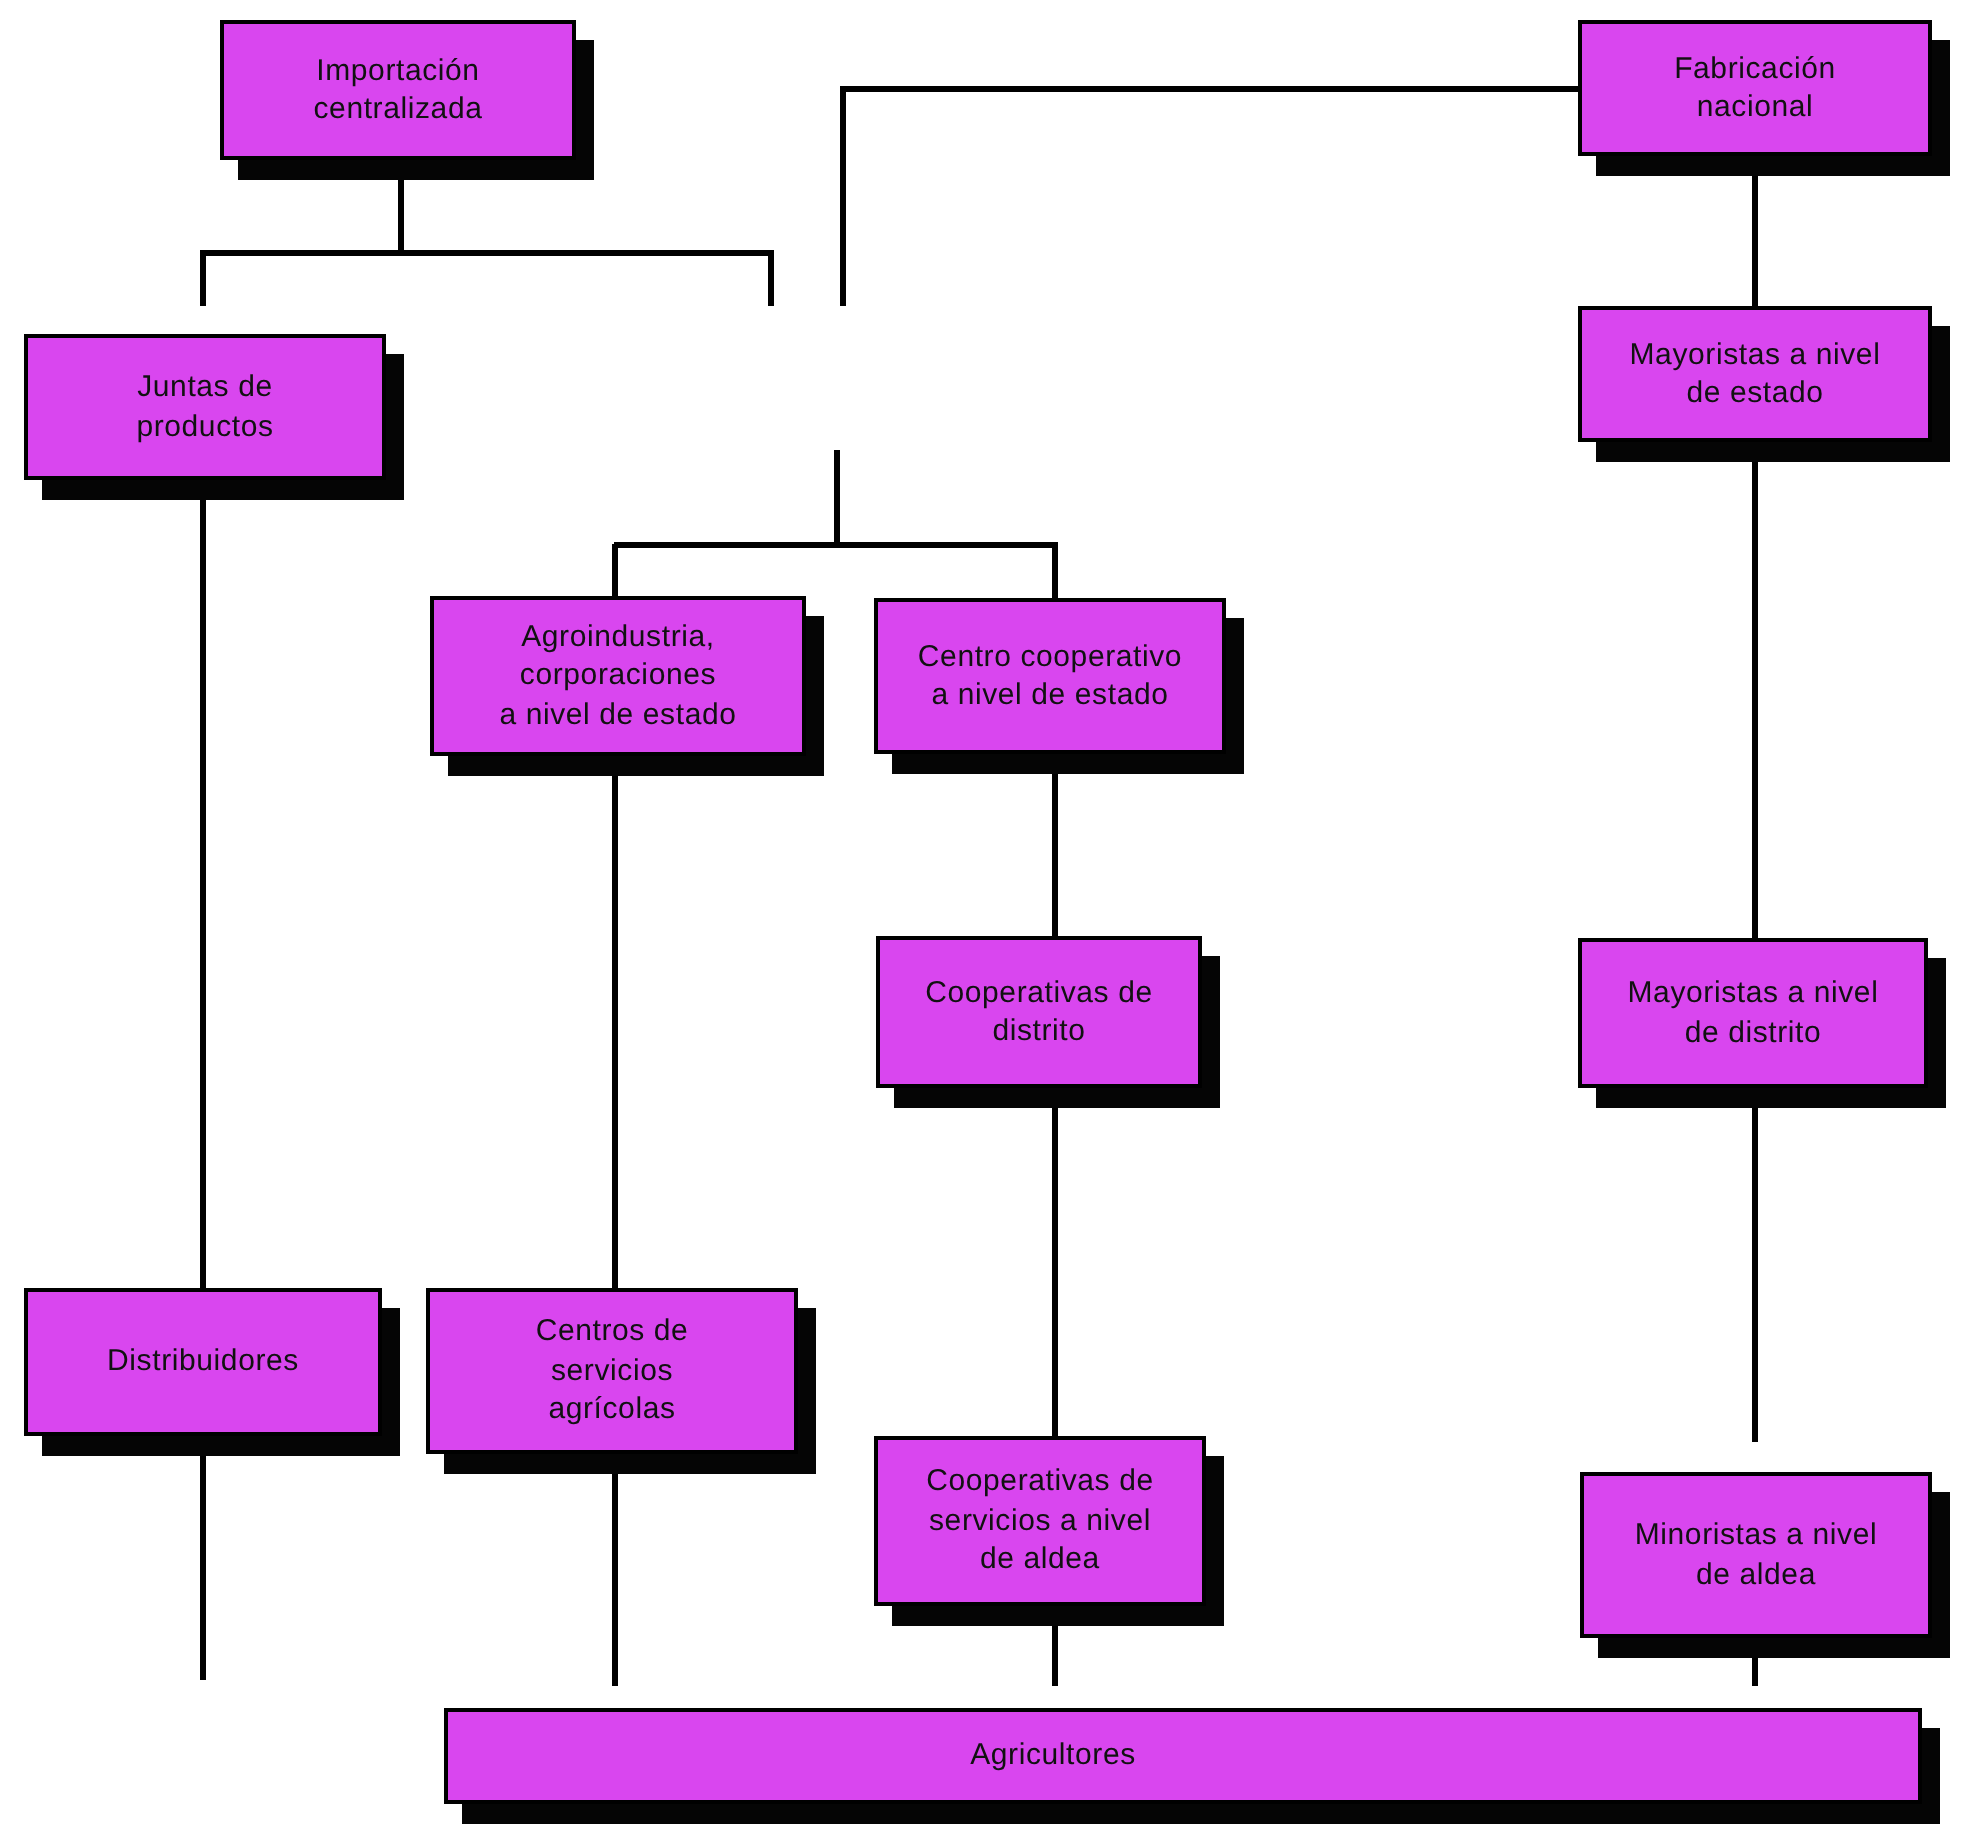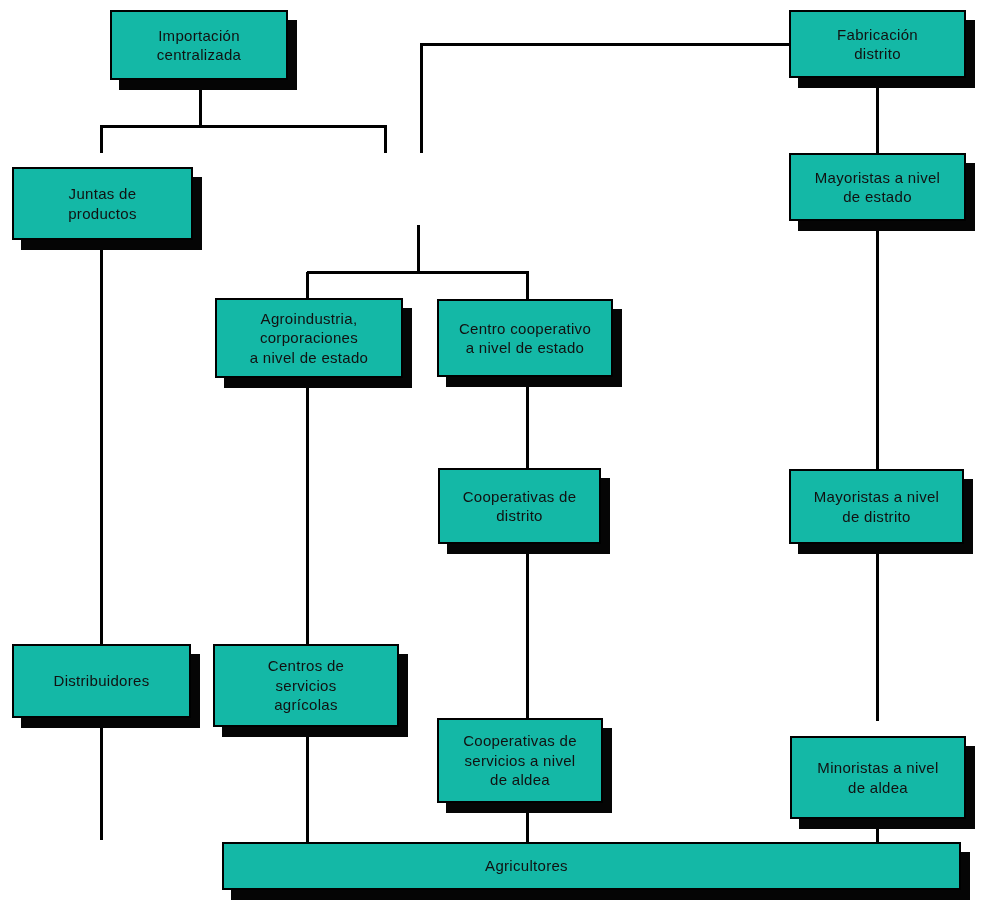--- a/index.html
+++ b/index.html
@@ -11,35 +11,36 @@
     position: relative;
     width: 991px;
     height: 920px;
     background: #ffffff;
     font-family: "Liberation Sans", sans-serif;
     overflow: hidden;
   }
   .node {
     position: absolute;
     box-sizing: border-box;
-    background: #14b8a6;
+    background: #d946ef;
     border: 2px solid #000000;
     box-shadow: 9px 10px 0 #050505;
     display: flex;
     align-items: center;
     justify-content: center;
     text-align: center;
     white-space: pre-line;
     font-size: 15px;
     line-height: 1.3;
     color: #111111;
     letter-spacing: 0.3px;
   }
   .node.wide {
     padding-right: 130px; 
+    margin-top: 12px;
   }
   .line {
     position: absolute;
     background: #000000;
   }
 </style>
 </head>
 <body>
 
 <div class="canvas">
@@ -63,21 +64,21 @@
   <div class="line" style="left:876px;top:544px;width:3px;height:177px"></div>
   <div class="line" style="left:100px;top:718px;width:3px;height:122px"></div>
   <div class="line" style="left:306px;top:727px;width:3px;height:116px"></div>
   <div class="line" style="left:526px;top:803px;width:3px;height:40px"></div>
   <div class="line" style="left:876px;top:803px;width:3px;height:40px"></div>
 
   <div class="node" style="left:110px;top:10px;width:178px;height:70px">Importación
 centralizada</div>
 
   <div class="node" style="left:789px;top:10px;width:177px;height:68px">Fabricación
-distrito</div>
+nacional</div>
 
   <div class="node" style="left:12px;top:167px;width:181px;height:73px">Juntas de
 productos</div>
 
 
   <div class="node" style="left:789px;top:153px;width:177px;height:68px">Mayoristas a nivel
 de estado</div>
 
   <div class="node" style="left:215px;top:298px;width:188px;height:80px">Agroindustria,
 corporaciones

